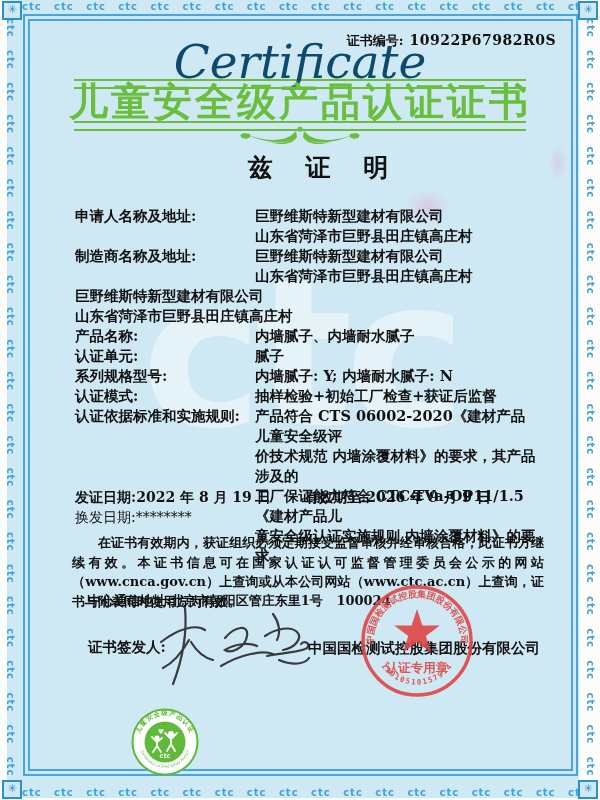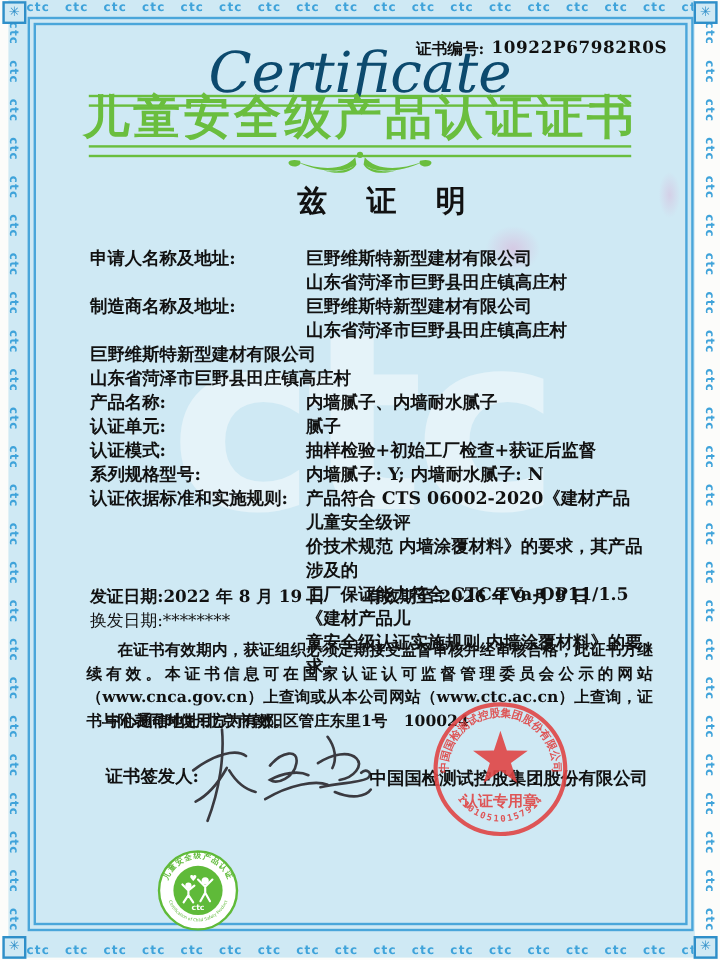--- a/index.html
+++ b/index.html
@@ -39,21 +39,21 @@
   .cert-number{position:absolute;top:32px;right:44px;font-size:13px;font-weight:bold;display:flex;gap:6px;}
   .cert-number .num{font-size:14px;letter-spacing:.5px;}
   .title-en{position:absolute;top:38px;left:0;right:0;text-align:center;font-style:italic;
             font-size:47px;line-height:1;color:#0c4a6e;font-family:"DejaVu Serif",serif;z-index:3;}
   .rule{position:absolute;left:74px;right:74px;height:6px;border-top:2px solid #6abe3e;
         border-bottom:2px solid #6abe3e;z-index:2;}
   .rule-top{top:79px;}
   .rule-bottom{top:121px;}
   .title-cn{position:absolute;top:82px;left:0;right:0;text-align:center;font-size:39px;line-height:1;
             font-weight:bold;color:#6abe3e;letter-spacing:3px;z-index:3;
-            font-family:Liberation Mono, monospace;}
+            font-family:Liberation Sans, sans-serif;}
   .flourish{position:absolute;top:125px;left:50%;transform:translateX(-50%);z-index:3;}
   .attest{position:absolute;top:151px;left:0;right:0;text-align:center;font-size:25px;
           font-weight:bold;letter-spacing:12px;margin-left:48px;}
 
   .fields{position:absolute;left:75px;top:206px;width:462px;font-size:14.5px;font-weight:600;
           line-height:20px;}
   .field-row{display:flex;}
   .field-label{width:180px;flex:none;}
   .field-value{flex:1;}
 
@@ -141,29 +141,29 @@
             <div>内墙腻子、内墙耐水腻子</div>
           </div>
       </div>
       <div class="field-row">
         <div class="field-label">认证单元:</div>
         <div class="field-value">
             <div>腻子</div>
           </div>
       </div>
       <div class="field-row">
+        <div class="field-label">系列规格型号:</div>
+        <div class="field-value">
+            <div>内墙腻子: Y; 内墙耐水腻子: N</div>
+          </div>
+      </div>
+      <div class="field-row">
         <div class="field-label">认证模式:</div>
         <div class="field-value">
             <div>抽样检验+初始工厂检查+获证后监督</div>
-          </div>
-      </div>
-      <div class="field-row">
-        <div class="field-label">系列规格型号:</div>
-        <div class="field-value">
-            <div>内墙腻子: Y; 内墙耐水腻子: N</div>
           </div>
       </div>
       <div class="field-row">
         <div class="field-label">认证依据标准和实施规则:</div>
         <div class="field-value">
           <div>产品符合 CTS 06002-2020《建材产品儿童安全级评</div>
           <div>价技术规范 内墙涂覆材料》的要求，其产品涉及的</div>
           <div>工厂保证能力符合 CTC-TVa-OP11/1.5《建材产品儿</div>
           <div>童安全级认证实施规则 内墙涂覆材料》的要求。</div>
         </div>

